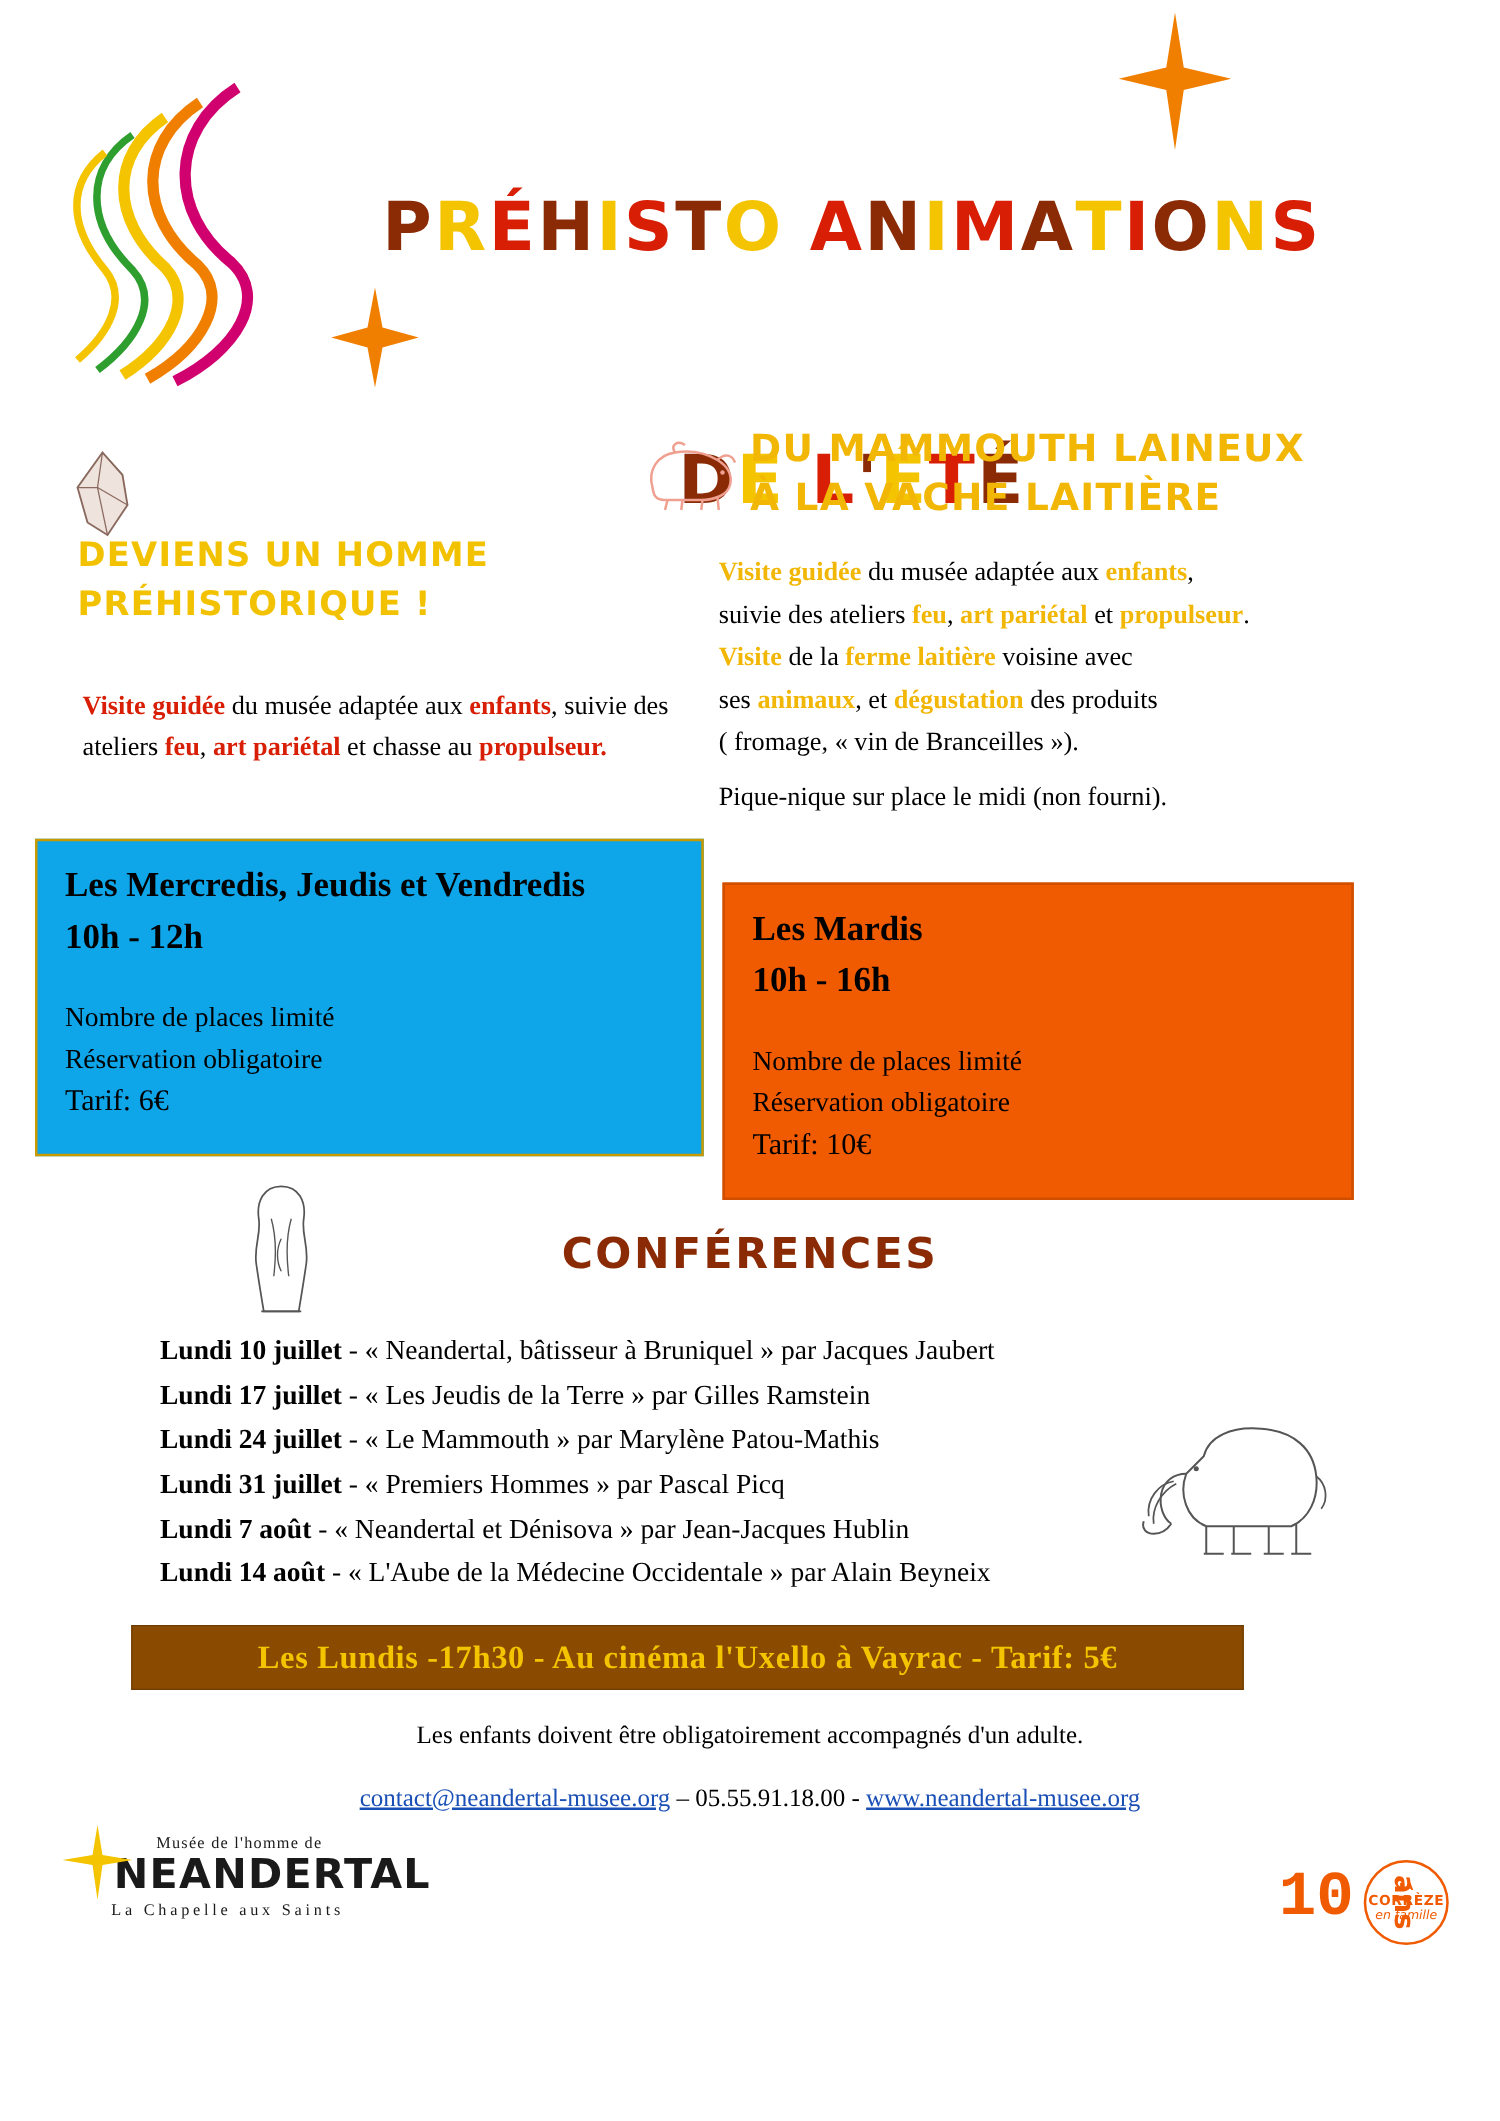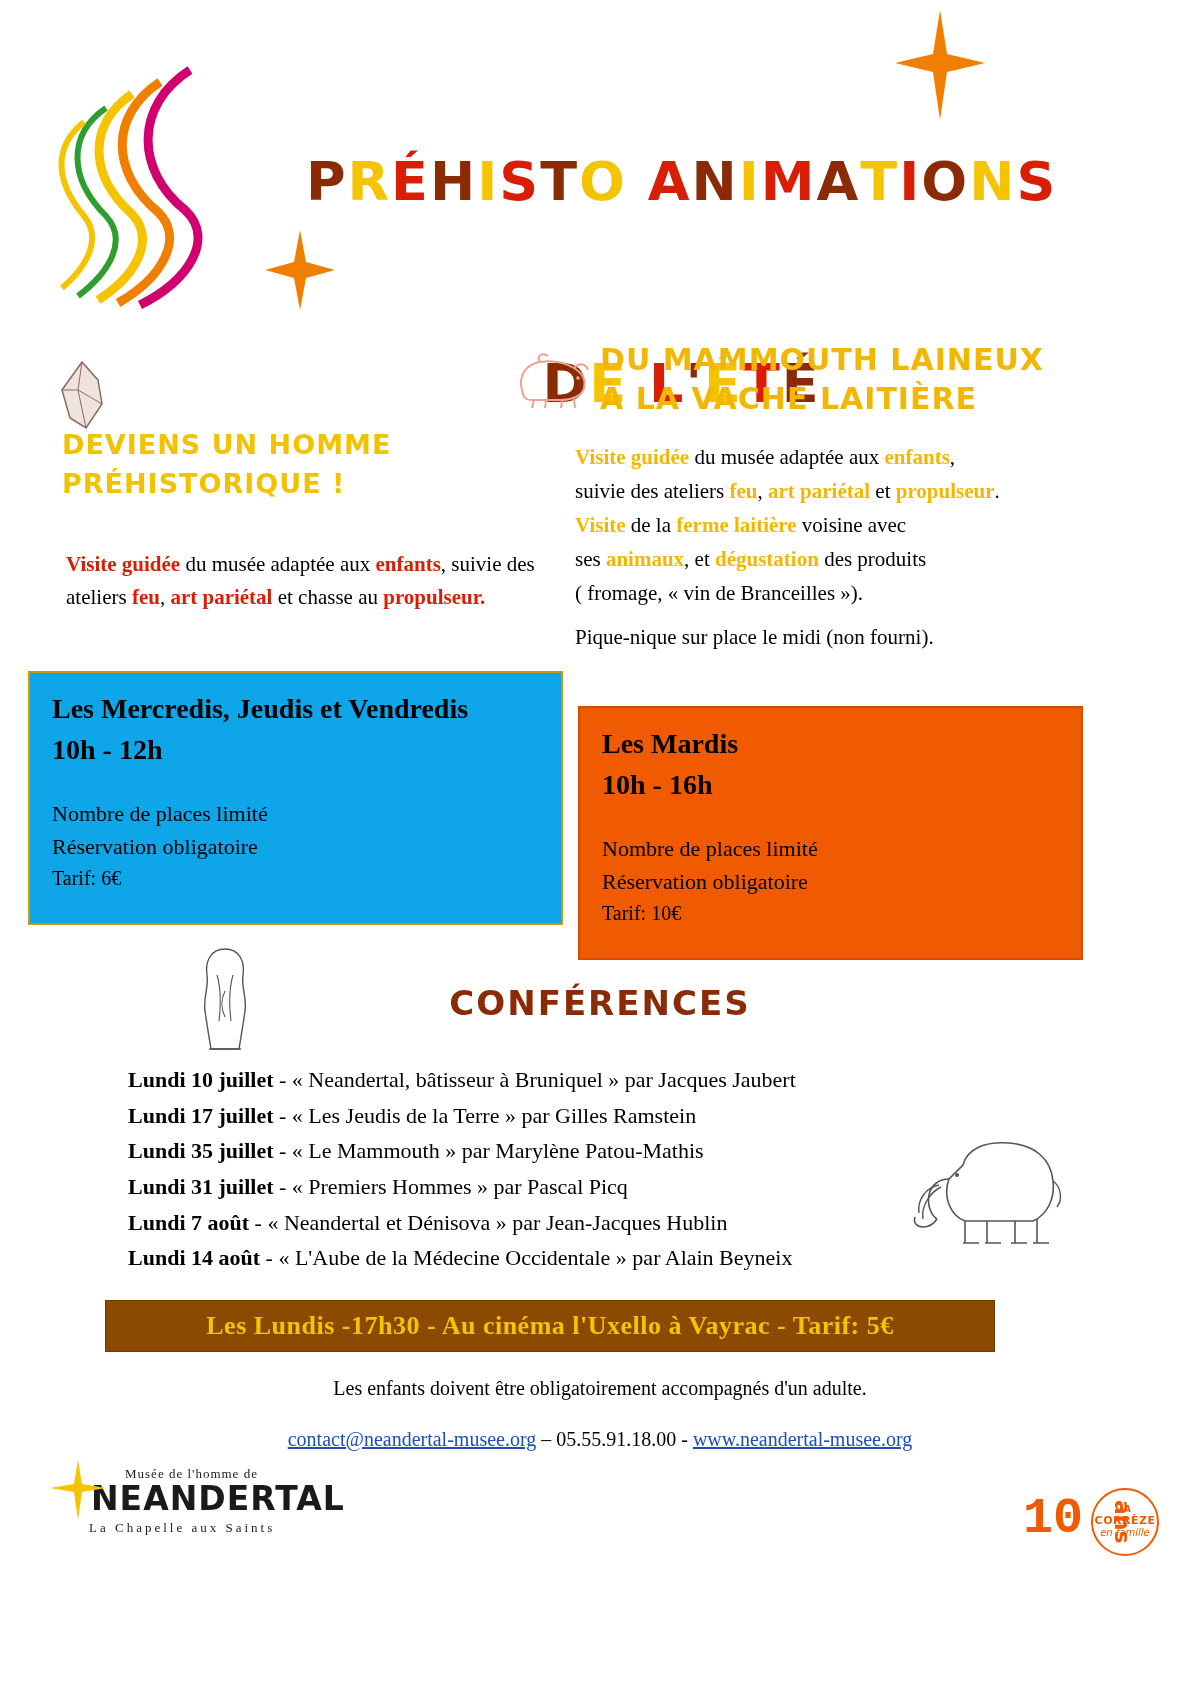--- a/index.html
+++ b/index.html
@@ -129,21 +129,21 @@
     font-weight: bold;
     font-size: 28px;
     line-height: 1.25;
     margin: 0 0 6px 0;
   }
   .box-lines {
     font-size: 22px;
     line-height: 1.5;
     margin-top: 30px;
   }
-  .box-lines .tarif { font-size: 20px; }
+  .box-lines .tarif { font-size: 24px; }
 
   
   .conf-title {
     position: absolute;
     left: 0;
     top: 983px;
     width: 1200px;
     text-align: center;
     font-family: "DejaVu Sans", sans-serif;
     font-weight: bold;
@@ -390,21 +390,21 @@
 <div class="conf-title">CONFÉRENCES</div>
 
 <div class="conf-list">
   <div>
     <span class="date">Lundi 10 juillet</span><span> - « Neandertal, bâtisseur à Bruniquel » par Jacques Jaubert</span>
   </div>
   <div>
     <span class="date">Lundi 17 juillet</span><span> - « Les Jeudis de la Terre » par Gilles Ramstein</span>
   </div>
   <div>
-    <span class="date">Lundi 35 juillet</span><span> - « Le Mammouth » par Marylène Patou-Mathis</span>
+    <span class="date">Lundi 24 juillet</span><span> - « Le Mammouth » par Marylène Patou-Mathis</span>
   </div>
   <div>
     <span class="date">Lundi 31 juillet</span><span> - « Premiers Hommes » par Pascal Picq</span>
   </div>
   <div>
     <span class="date">Lundi 7 août</span><span> - « Neandertal et Dénisova » par Jean-Jacques Hublin</span>
   </div>
   <div>
     <span class="date">Lundi 14 août</span><span> -  « L'Aube de la Médecine Occidentale » par Alain Beyneix</span>
   </div>

